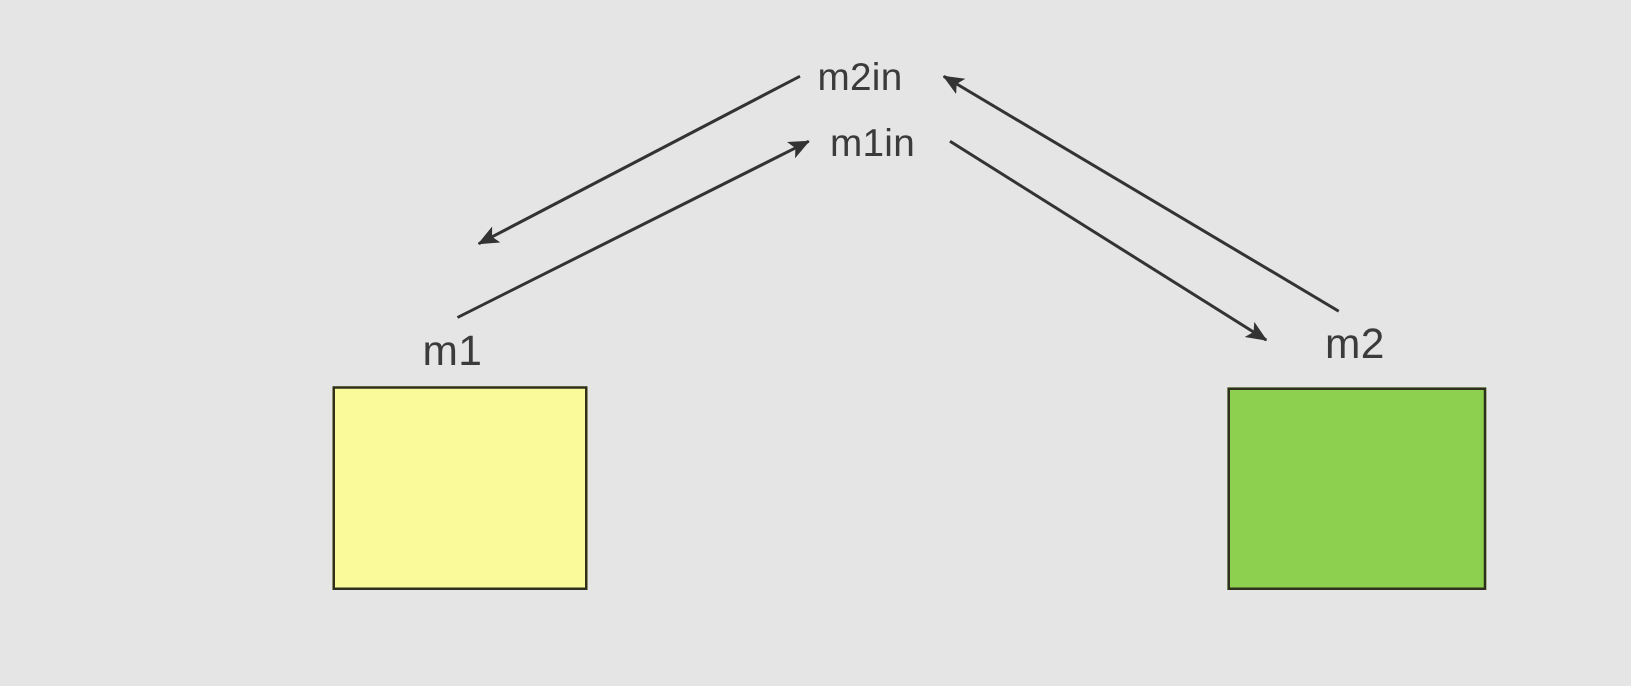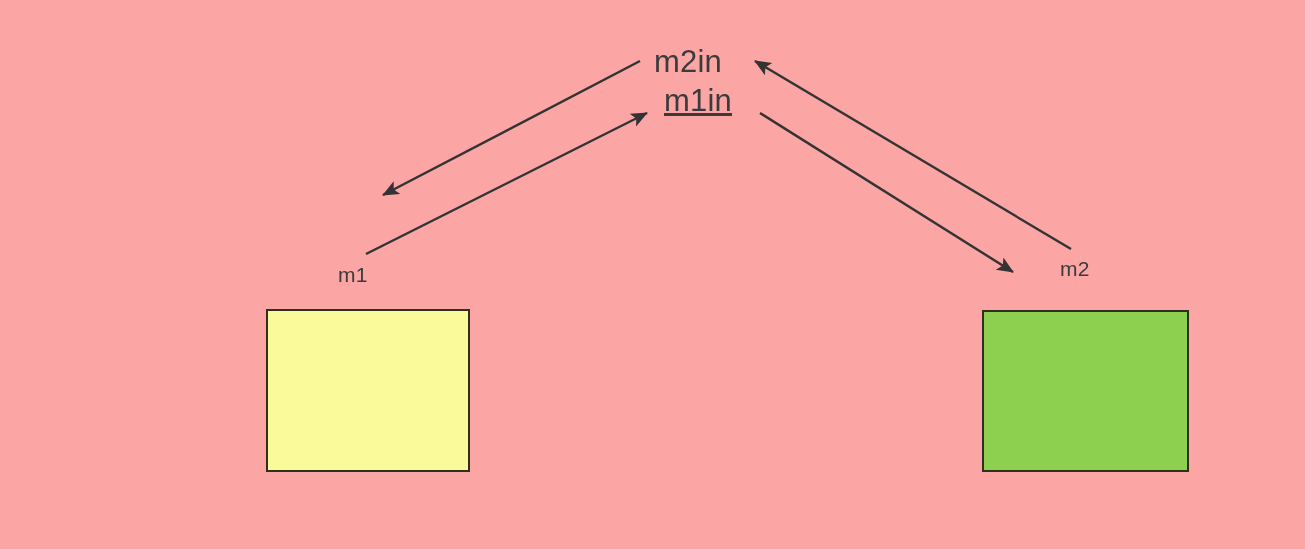--- a/index.html
+++ b/index.html
@@ -22,21 +22,21 @@
     position: absolute;
     left: 0;
     top: 0;
     width: 1305px;
     height: 549px;
   }
   .node-label {
     position: absolute;
     color: #3b3b3b;
     font-family: "Liberation Sans", sans-serif;
-    font-size: 21px;
+    font-size: 34px;
     line-height: 1;
     letter-spacing: 0.2px;
     white-space: nowrap;
   }
   .port-label {
     position: absolute;
     color: #3b3b3b;
     font-family: "Liberation Sans", sans-serif;
     font-size: 31px;
     line-height: 1;
@@ -56,26 +56,26 @@
   }
   #module-m2-box {
     left: 982px;
     top: 310px;
     width: 207px;
     height: 162px;
   }
   #label-m1 { left: 338px; top: 264px; }
   #label-m2 { left: 1060px; top: 258px; }
   #label-m2in { left: 654px; top: 46px; }
-  #label-m1in { left: 664px; top: 85px; text-decoration: underline; }
+  #label-m1in { left: 664px; top: 99px; }
 </style>
 </head>
 <body>
 
-<div id="canvas" style="background: #fca5a5;">
+<div id="canvas" style="background: #e5e5e5;">
 
   <svg id="edge-layer" viewBox="0 0 1305 549" xmlns="http://www.w3.org/2000/svg">
     <defs>
       <marker id="arrowhead" markerWidth="8" markerHeight="8" refX="6.6" refY="3" orient="auto" markerUnits="strokeWidth">
         <path d="M 0 0 L 7 3 L 0 6 L 1.6 3 z" fill="#333333"></path>
       </marker>
     </defs>
 
     <line x1="640" y1="61" x2="383" y2="195" stroke="#333333" stroke-width="2.4" marker-end="url(#arrowhead)"></line>
 

